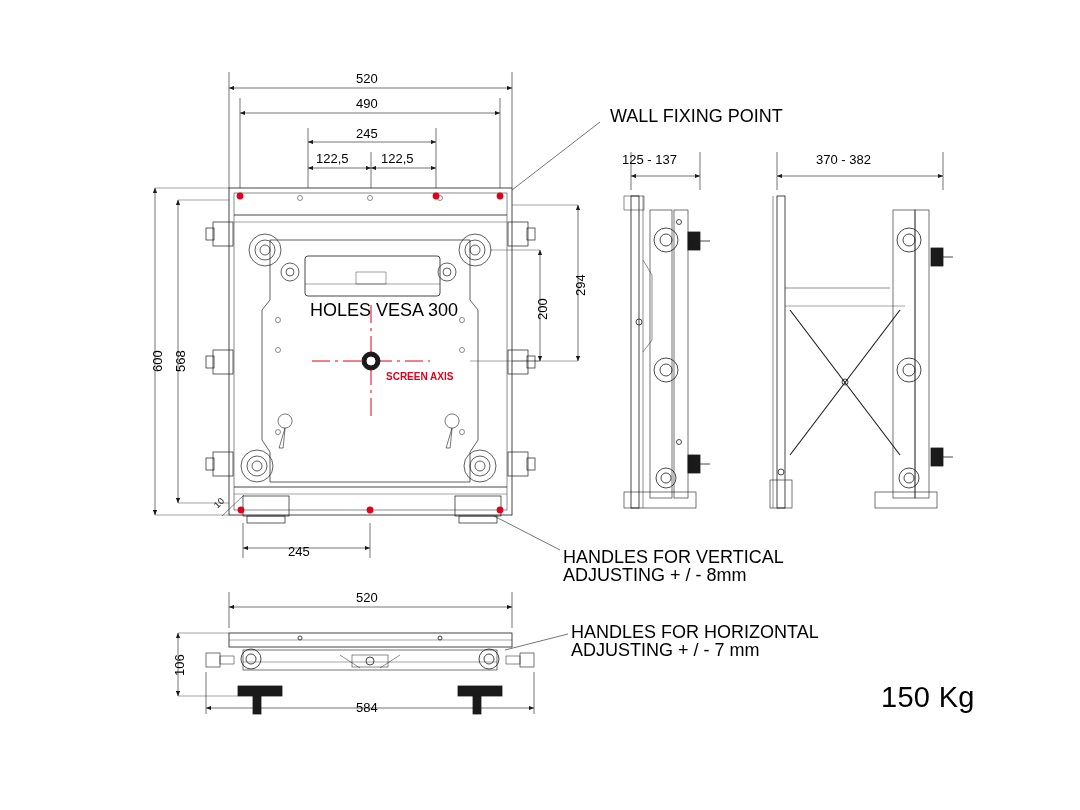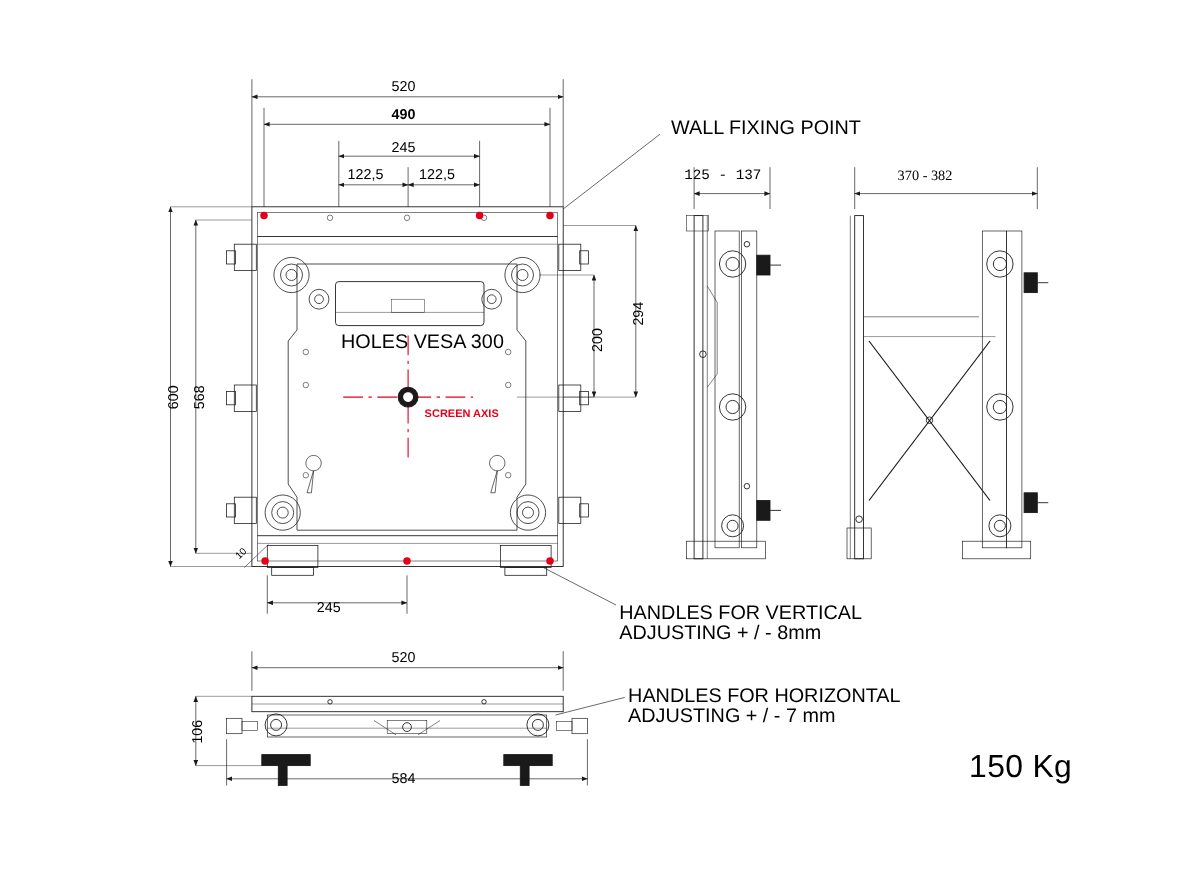--- a/index.html
+++ b/index.html
@@ -297,35 +297,35 @@
       <line x1="206" y1="672" x2="206" y2="714"></line>
       <line x1="534" y1="672" x2="534" y2="714"></line>
       <line x1="206" y1="708" x2="534" y2="708" marker-start="url(#arrs)" marker-end="url(#arr)"></line>
       <line x1="178" y1="633" x2="178" y2="696" marker-start="url(#arrs)" marker-end="url(#arr)"></line>
       <line x1="178" y1="633" x2="229" y2="633" stroke-width="0.4"></line>
       <line x1="178" y1="696" x2="238" y2="696" stroke-width="0.4"></line>
     </g>
   </svg>
 
   <div class="lbl dim" style="left:356px; top:71px;">520</div>
-  <div class="lbl dim" style="left:356px; top:96px;font-weight:bold;">490</div>
+  <div class="lbl dim" style="left:356px; top:96px;">490</div>
   <div class="lbl dim" style="left:356px; top:126px;">245</div>
   <div class="lbl dim" style="left:316px; top:151px;">122,5</div>
   <div class="lbl dim" style="left:381px; top:151px;">122,5</div>
 
   <div class="lbl dimv" style="left:150px; top:372px; transform:rotate(-90deg);">600</div>
   <div class="lbl dimv" style="left:173px; top:372px; transform:rotate(-90deg);">568</div>
   <div class="lbl dimv" style="left:573px; top:296px; transform:rotate(-90deg);">294</div>
   <div class="lbl dimv" style="left:535px; top:320px; transform:rotate(-90deg);">200</div>
 
   <div class="lbl dim" style="left:288px; top:544px;">245</div>
   <div class="lbl tiny" style="left:214px; top:498px; transform:rotate(-45deg);">10</div>
 
-  <div class="lbl dim" style="left:622px; top:152px;font-family:Liberation Mono, monospace;">125 - 137</div>
-  <div class="lbl dim" style="left:816px; top:152px;font-family:Liberation Serif, serif;">370 - 382</div>
+  <div class="lbl dim" style="left:622px; top:152px;">125 - 137</div>
+  <div class="lbl dim" style="left:816px; top:152px;">370 - 382</div>
 
   <div class="lbl dim" style="left:356px; top:590px;">520</div>
   <div class="lbl dim" style="left:356px; top:700px;">584</div>
   <div class="lbl dimv" style="left:172px; top:676px; transform:rotate(-90deg);">106</div>
 
   <div class="lbl note" style="left:610px; top:107px;">WALL FIXING POINT</div>
 
   <div class="lbl note" style="left:563px; top:548px;">HANDLES FOR VERTICAL</div>
   <div class="lbl note" style="left:563px; top:566px;">ADJUSTING + / - 8mm</div>
 

